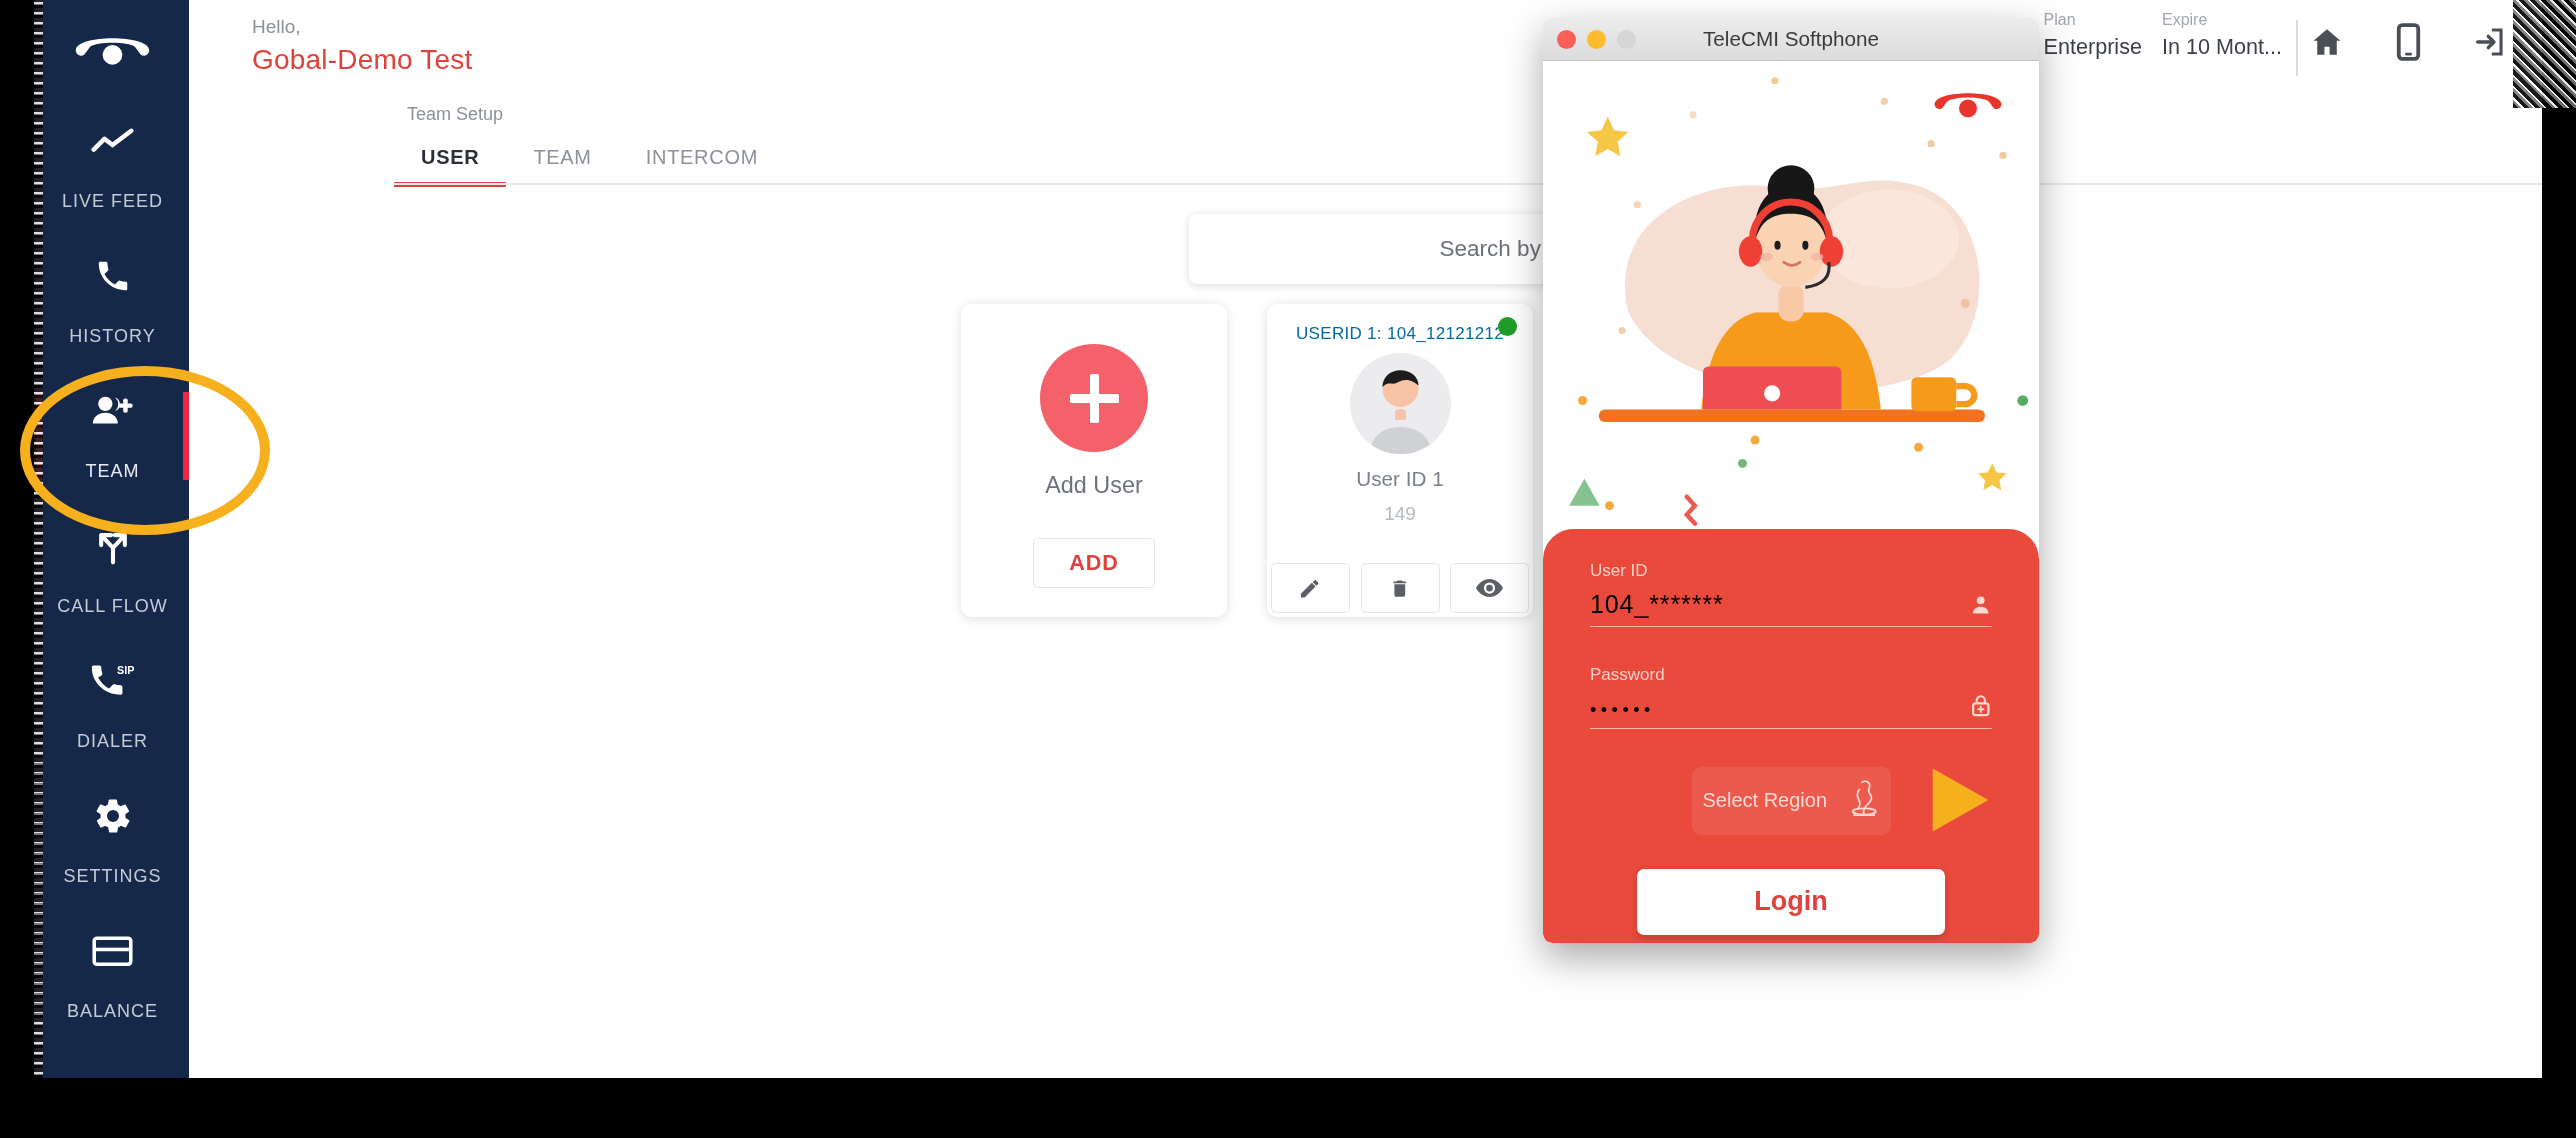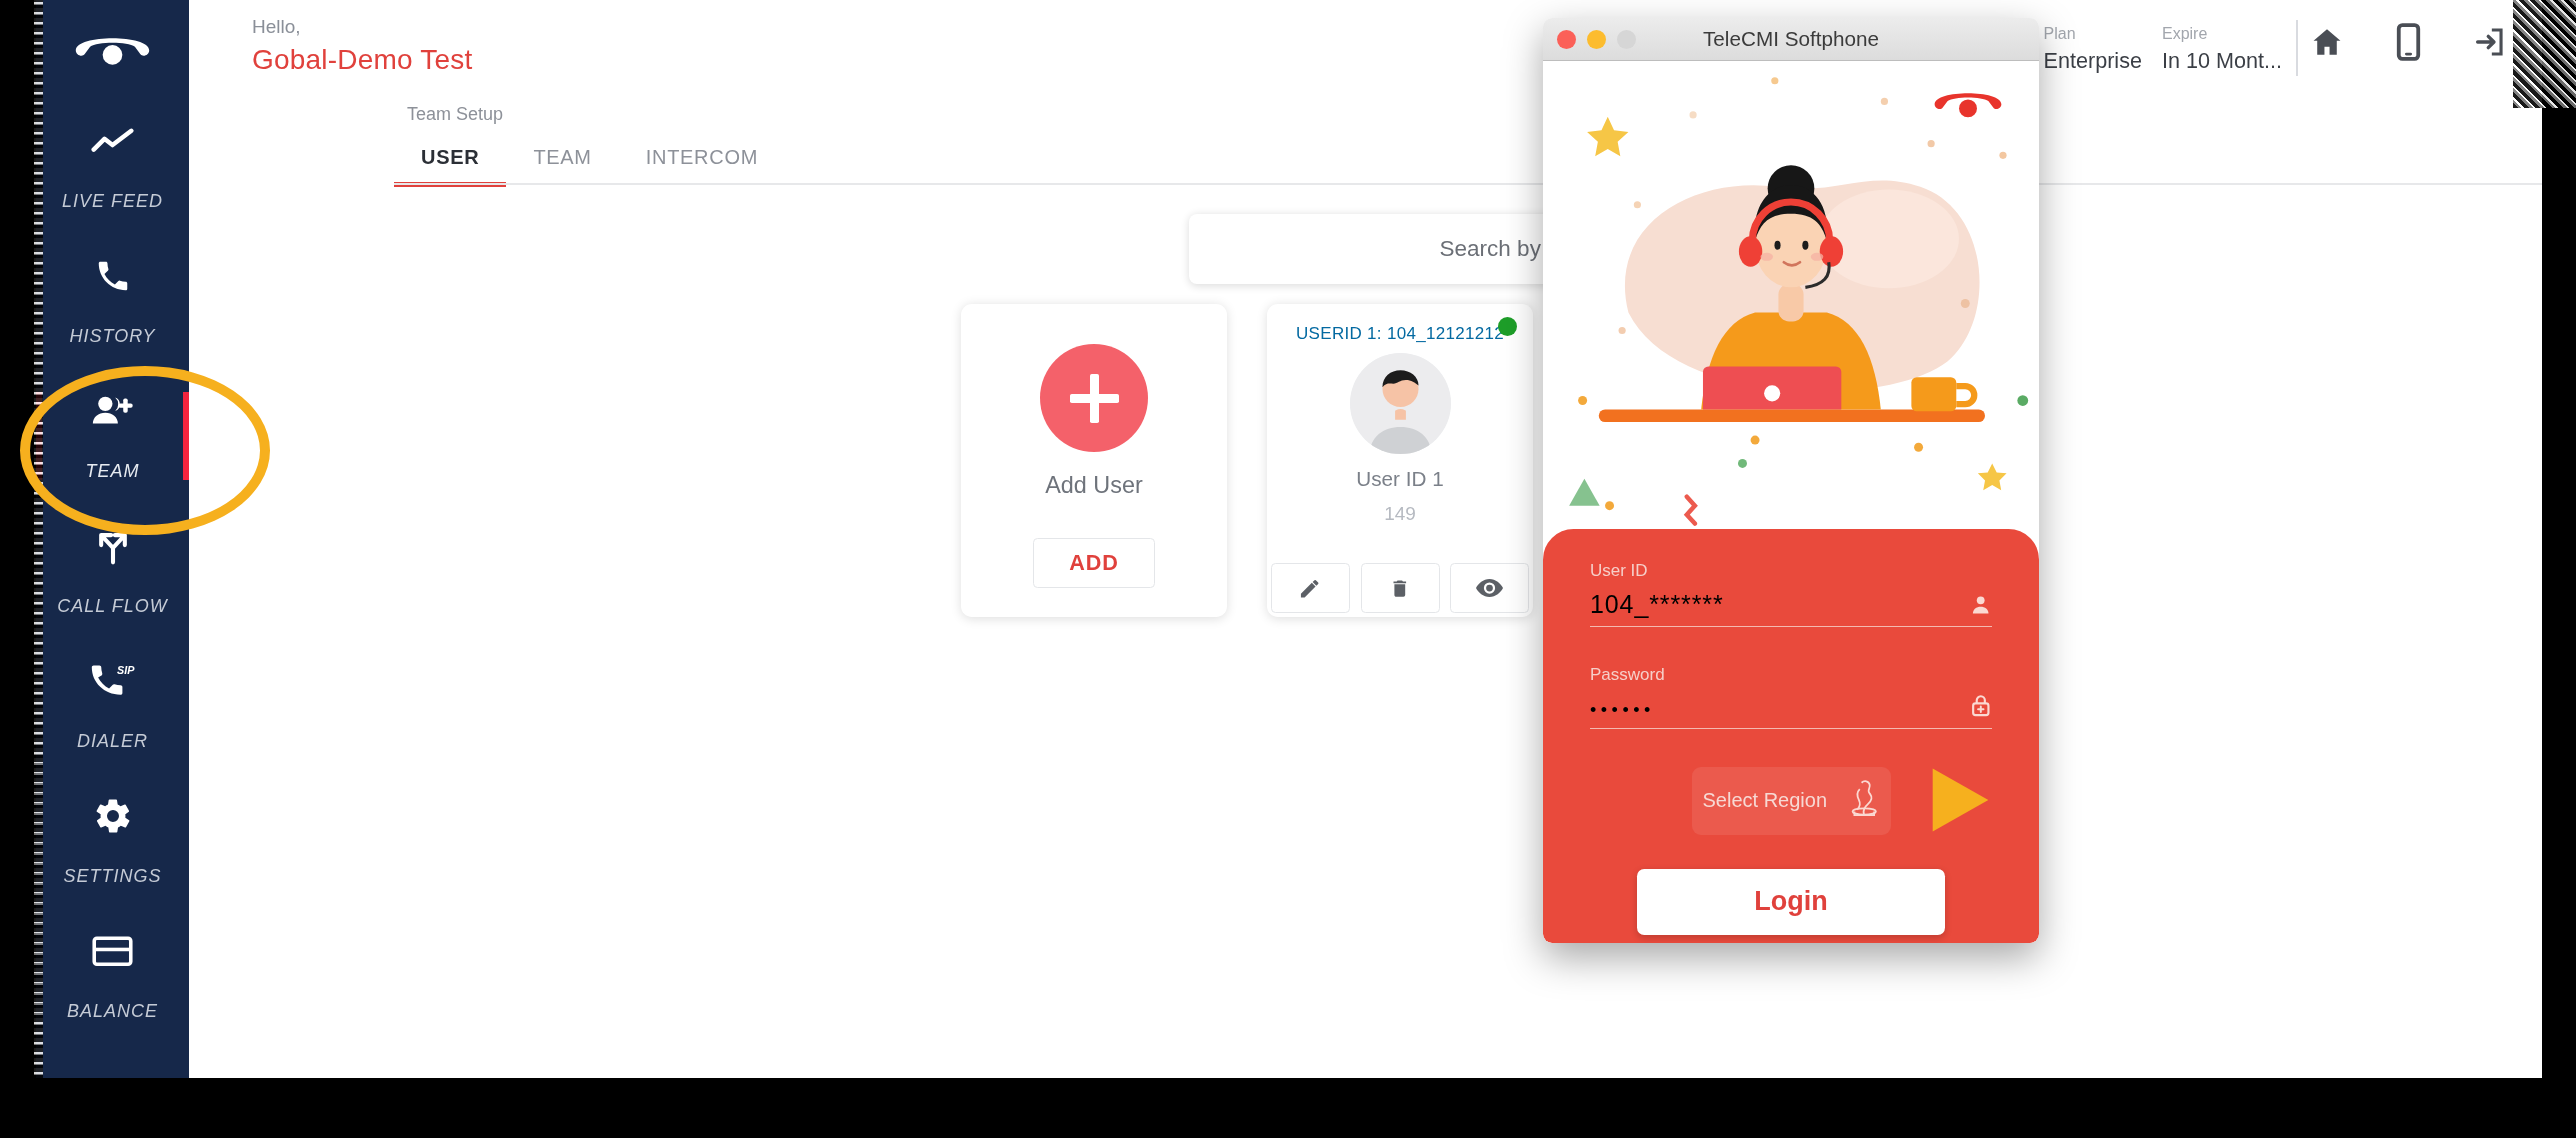--- a/index.html
+++ b/index.html
@@ -33,21 +33,20 @@
     height: 99px; width:100%;
     display:flex; align-items:center; justify-content:center;
   }
   .nav-item {
     position: relative;
     width: 153px; height: 135px;
     display:flex; flex-direction:column;
     align-items:center; justify-content:center;
     gap: 30px;
     cursor: pointer;
-    font-style: italic;
   }
   .nav-item .ico { width: 49px; height: 40px; display:flex; align-items:center; justify-content:center; }
   .nav-item .lbl {
     color: #c5cbd6; font-size: 18px; letter-spacing: 1px; font-weight: 400;
   }
   .nav-item.active .lbl { color:#e7ebf1; }
   .nav-item.active::before,
   .nav-item.active::after {
     content:""; position:absolute; top: 23.4px; width: 6.3px; height: 88px;
     background: #f4243e;
@@ -55,21 +54,21 @@
   .nav-item.active::before { left: 0px; }
   .nav-item.active::after  { right: 0px; }
 
   
   .content { position:absolute; left:153px; top:0; right:0; bottom:0; background:#fff; }
   .hello-block { position:absolute; left: 63px; top: 12.6px; }
   .hello-block .hi { font-size: 19px; color:#8a8f98; line-height:1.5; }
   .hello-block .who { font-size: 28px; color:#e0413c; line-height:1.35; letter-spacing:0.2px;}
 
   .plan-block {
-    position:absolute; right: 260px; top: 22px;
+    position:absolute; right: 260px; top: 8px;
     display:flex; gap: 20px;
   }
   .plan-col .k { font-size: 16px; color:#a2a6ad; line-height: 1.5;}
   .plan-col .v { font-size: 21.6px; color:#3b3f46; line-height: 1.35; white-space:nowrap;}
   .vdiv { position:absolute; right:244px; top: 20px; width:1.8px; height:56px; background:#d9dbe0;}
 
   .hdr-icons { position:absolute; right: 34px; top: 23.4px; display:flex; gap: 43px; align-items:center;}
   .hdr-icons .hi-btn { width: 38px; height: 38px; display:flex; align-items:center; justify-content:center; cursor:pointer;}
 
   

